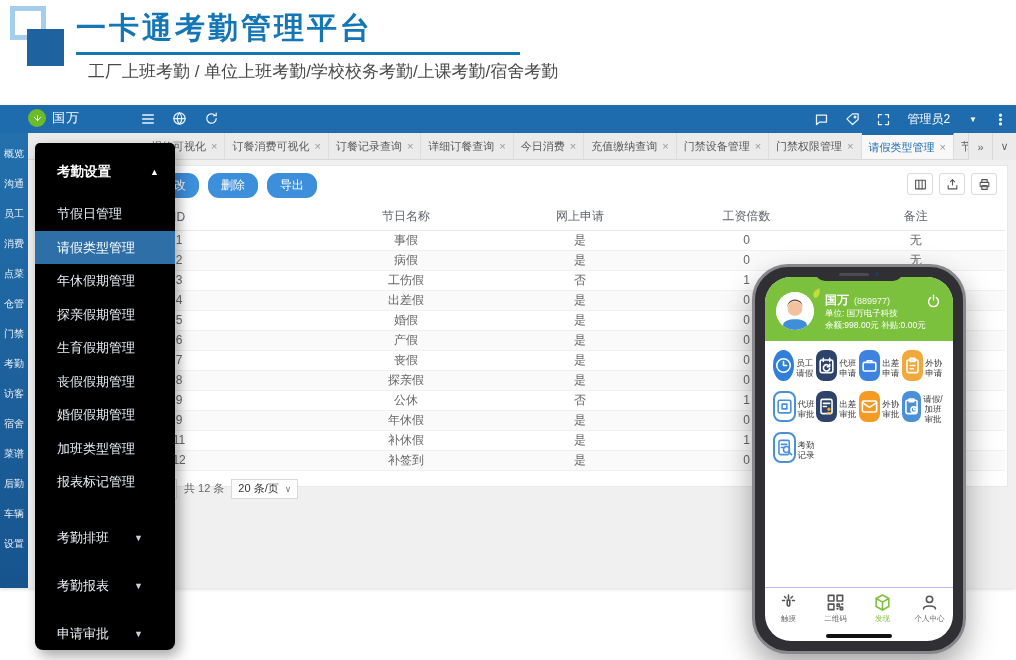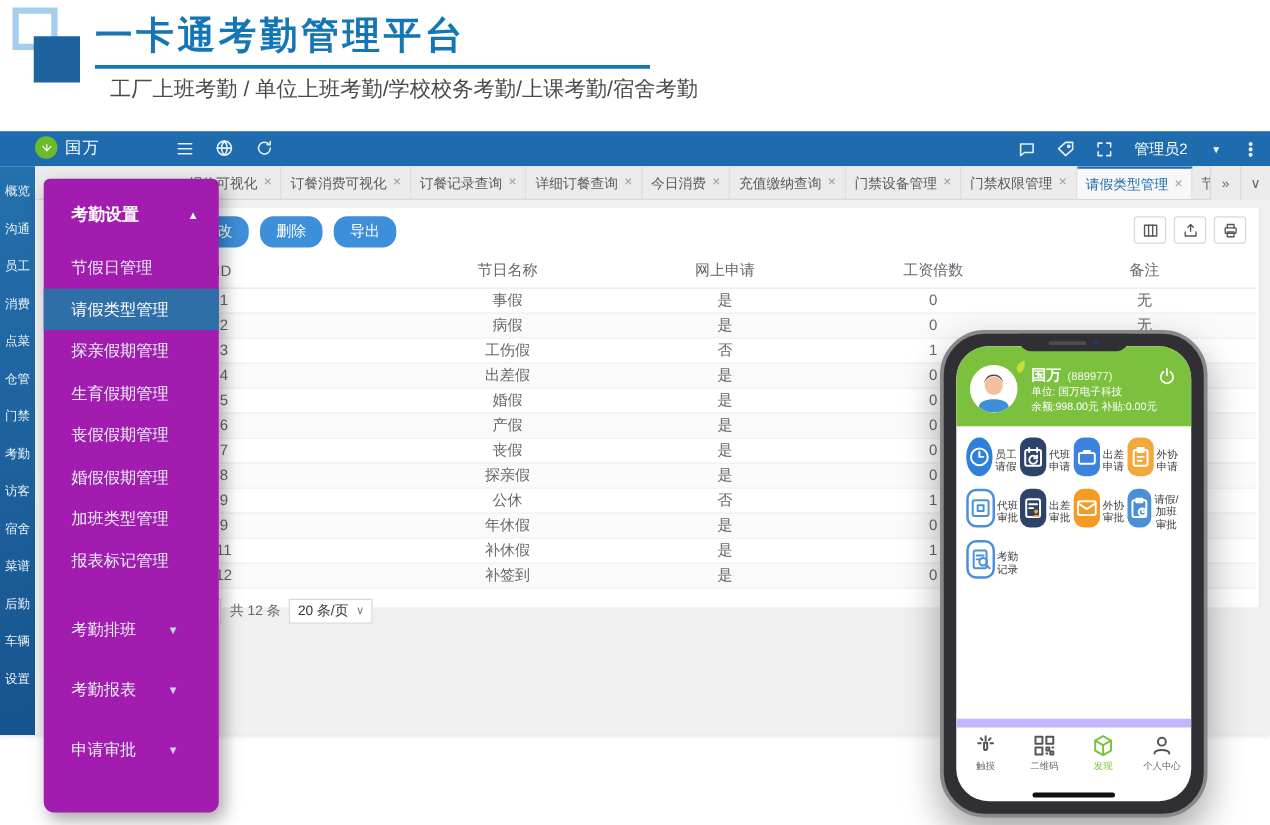--- a/index.html
+++ b/index.html
@@ -53,21 +53,21 @@
   .grid tr:nth-child(even) td { background:#fafafa; }
   .c0{width:29%}.c1{width:18%}.c2{width:18%}.c3{width:16.5%}.c4{width:18.5%}
 
   .pagination { display:flex; align-items:center; gap:7px; padding:6px 0 0 12px; font-size:11px; color:#666; }
   .pg-input { width:34px; height:18px; border:1px solid #d6d9de; text-align:center; font-size:11px; color:#333; }
   .pg-btn { height:20px; padding:0 8px; border:1px solid #d6d9de; background:#fff; font-size:11px; color:#555; cursor:pointer; }
   .pg-select { height:20px; padding:0 6px; border:1px solid #d6d9de; background:#fff; font-size:11px; color:#333; display:flex; align-items:center; gap:6px; cursor:pointer; }
   .pg-select .v { font-size:9px; color:#777; }
 
   
-  .menu-panel { position:absolute; left:35px; top:143px; width:140px; height:507px; background:#a21caf; border-radius:5px 5px 8px 8px; box-shadow:4px 6px 14px rgba(0,0,0,.35); color:#e9eff6; z-index:20; }
+  .menu-panel { position:absolute; left:35px; top:143px; width:140px; height:507px; background:#000000; border-radius:5px 5px 8px 8px; box-shadow:4px 6px 14px rgba(0,0,0,.35); color:#e9eff6; z-index:20; }
   .menu-head { display:flex; align-items:center; justify-content:space-between; padding:20px 16px 16px 22px; font-size:13.5px; font-weight:bold; color:#fff; cursor:pointer; }
   .menu-head .up { font-size:9px; }
   .menu-item { height:33.5px; line-height:33.5px; padding-left:22px; font-size:13px; cursor:pointer; }
   .menu-item.active { background:#2e6fa7; color:#fff; }
   .menu-group { display:flex; align-items:center; justify-content:space-between; padding:0 32px 0 22px; height:48px; font-size:13px; cursor:pointer; }
   .menu-group .dn { font-size:9px; color:#c4d6e6; }
   .menu-gap { height:15px; }
 
   
   .phone { position:absolute; left:752px; top:264px; width:214px; height:390px; background:#303034; border:3px solid #87878c; border-radius:36px; box-shadow:0 14px 30px rgba(0,0,0,.35); z-index:30; }
@@ -86,21 +86,21 @@
   .p-power { position:absolute; right:11px; top:16px; width:17px; height:17px; color:#fff; cursor:pointer; }
 
   .p-grid { position:absolute; left:0; top:64px; width:100%; padding:9px 8px 0; display:flex; flex-wrap:wrap; }
   .p-cell { width:25%; display:flex; flex-direction:row; align-items:center; margin-bottom:8px; cursor:pointer; }
   .app-ico { width:31px; height:31px; border-radius:8px; display:flex; align-items:center; justify-content:center; color:#fff; }
   .app-ico.round { border-radius:50%; }
   .app-ico.outlined { background:#fff !important; border:2px solid #4a90d9; color:#4a90d9; }
   .app-ico svg { width:19px; height:19px; }
   .p-label { margin-top:5px; font-size:8.5px; color:#3a3a3a; text-align:center; line-height:10px; max-width:44px; }
 
-  .p-tabbar { position:absolute; left:0; bottom:21px; width:100%; height:45px; border-top:7px solid #c4b5fd; display:flex; }
+  .p-tabbar { position:absolute; left:0; bottom:9px; width:100%; height:45px; border-top:1px solid #c4b5fd; display:flex; }
   .p-tab { flex:1; display:flex; flex-direction:column; align-items:center; padding-top:5px; color:#555; cursor:pointer; }
   .p-tab svg { width:19px; height:19px; }
   .p-tab .t-label { font-size:7.5px; margin-top:2px; color:#666; }
   .p-tab.active { color:#7cc13e; }
   .p-tab.active .t-label { color:#7cc13e; }
   .home-bar { position:absolute; left:50%; bottom:3px; transform:translateX(-50%); width:66px; height:4px; border-radius:2px; background:#111; }
 </style>
 </head>
 <body>
 
@@ -372,20 +372,21 @@
 </div>
 
 <div class="menu-panel">
   <div class="menu-head">
     <span>考勤设置</span>
     <span class="up">▲</span>
   </div>
   <div id="menu-items">
       <div class="menu-item">节假日管理</div>
       <div class="menu-item active">请假类型管理</div>
+      <div class="menu-item">年休假期管理</div>
       <div class="menu-item">探亲假期管理</div>
       <div class="menu-item">生育假期管理</div>
       <div class="menu-item">丧假假期管理</div>
       <div class="menu-item">婚假假期管理</div>
       <div class="menu-item">加班类型管理</div>
       <div class="menu-item">报表标记管理</div>
     </div>
   <div class="menu-gap"></div>
   <div id="menu-groups">
       <div class="menu-group">

